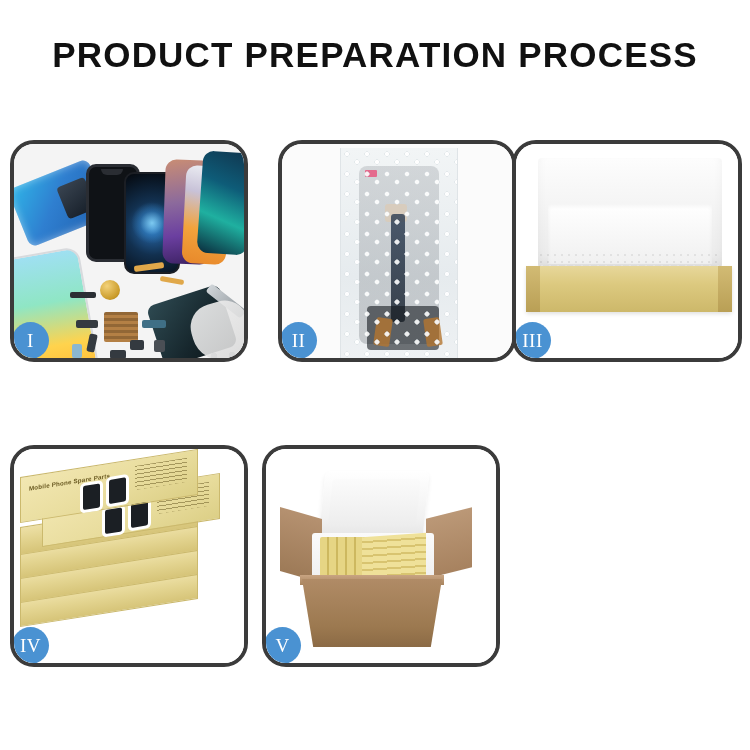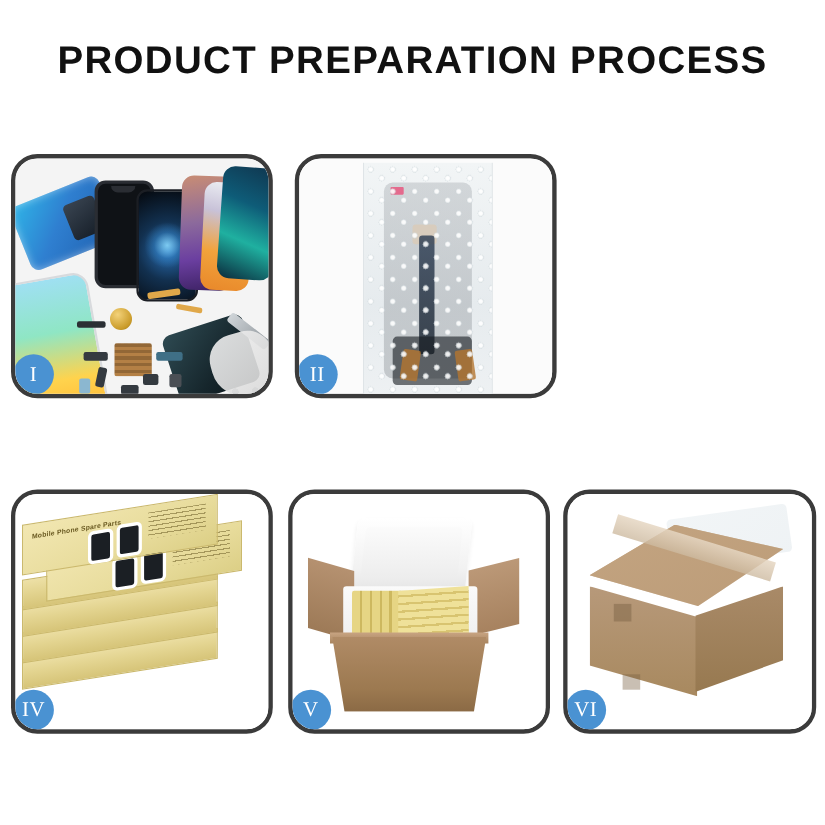--- a/index.html
+++ b/index.html
@@ -355,37 +355,49 @@
         <div class="tiny t7"></div>
         <div class="tiny t8"></div>
         <div class="tiny t9"></div>
         <div class="screws"></div>
         <div class="tool"></div>
         <div class="hand"></div>
       </div>
       <div class="badge" style="left:-2px;bottom:-1px;">I</div>
     </div>
 
-    <div class="panel" style="left:268px;top:140px;width:238px;height:222px;">
+    <div class="panel" style="left:278px;top:140px;width:238px;height:222px;">
       <div class="scene">
         <div class="p2bg"></div>
         <div class="bagwrap">
           <div class="innerpart"></div>
           <div class="flex-top"></div>
           <div class="flex-strip"></div>
           <div class="botblack"></div>
           <div class="conn-l"></div>
           <div class="conn-r"></div>
           <div class="pinktag"></div>
           <div class="bubbles"></div>
         </div>
       </div>
       <div class="badge" style="left:-2px;bottom:-1px;">II</div>
     </div>
 
+    <div class="panel" style="left:512px;top:140px;width:230px;height:222px;">
+      <div class="scene">
+        <div class="p3bg"></div>
+        <div class="foamlid"></div>
+        <div class="foamgrain"></div>
+        <div class="boxinner"></div>
+        <div class="boxbase"></div>
+        <div class="bx-ldg"></div>
+        <div class="bx-rdg"></div>
+      </div>
+      <div class="badge" style="left:-2px;bottom:-1px;">III</div>
+    </div>
 
     <div class="panel" style="left:10px;top:445px;width:238px;height:222px;">
       <div class="scene">
         <div class="p4bg"></div>
 
         <div class="stackbox" style="left:6px;top:136px;"></div>
         <div class="stackbox" style="left:6px;top:112px;"></div>
         <div class="stackbox" style="left:6px;top:88px;"></div>
         <div class="stackbox" style="left:6px;top:64px;"></div>
 
@@ -414,28 +426,15 @@
         <div class="v-flapR"></div>
         <div class="v-foam"></div>
         <div class="v-yellow"></div>
         <div class="v-yellow2"></div>
         <div class="v-rim"></div>
         <div class="v-body"></div>
       </div>
       <div class="badge" style="left:-2px;bottom:-1px;">V</div>
     </div>
 
-    <div class="panel" style="left:512px;top:445px;width:230px;height:222px;">
-      <div class="scene">
-        <div class="p6bg"></div>
-        <div class="c-wrap"></div>
-        <div class="c-top"></div>
-        <div class="c-tape"></div>
-        <div class="c-front"></div>
-        <div class="c-side"></div>
-        <div class="c-tab1"></div>
-        <div class="c-tab2"></div>
-      </div>
-      <div class="badge" style="left:-2px;bottom:-1px;">VI</div>
-    </div>
 
   </div>
 </div>
 
 </body></html>

